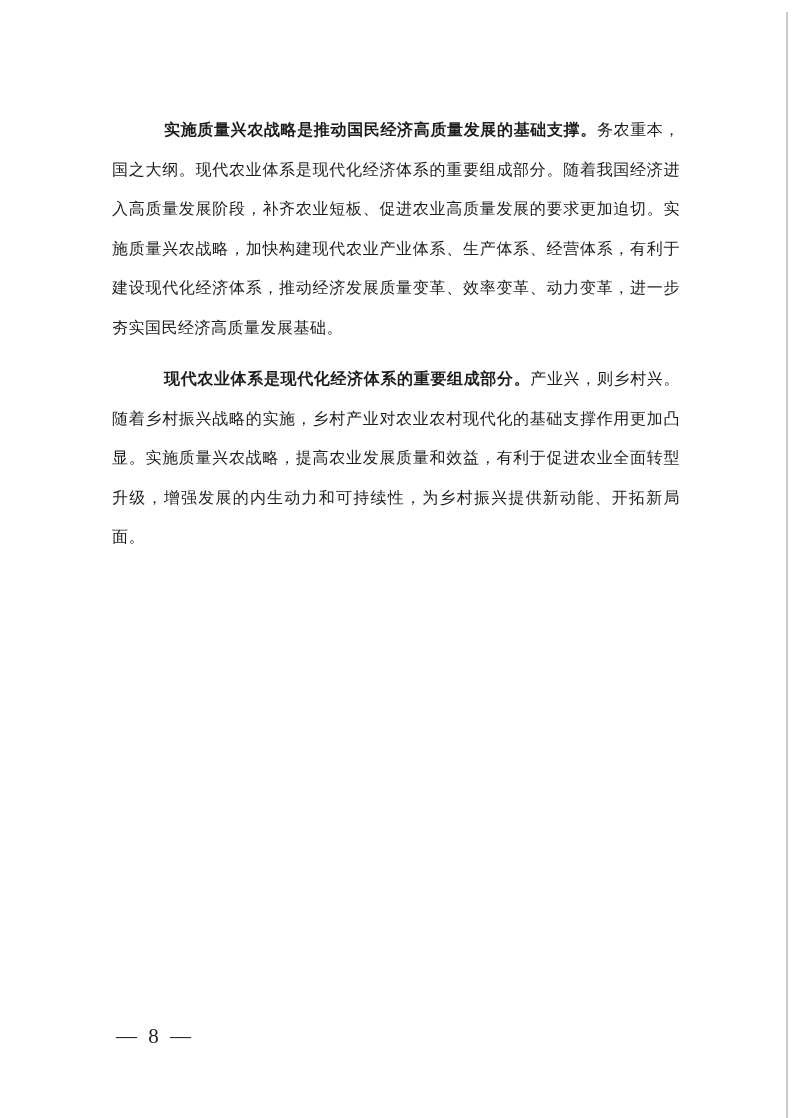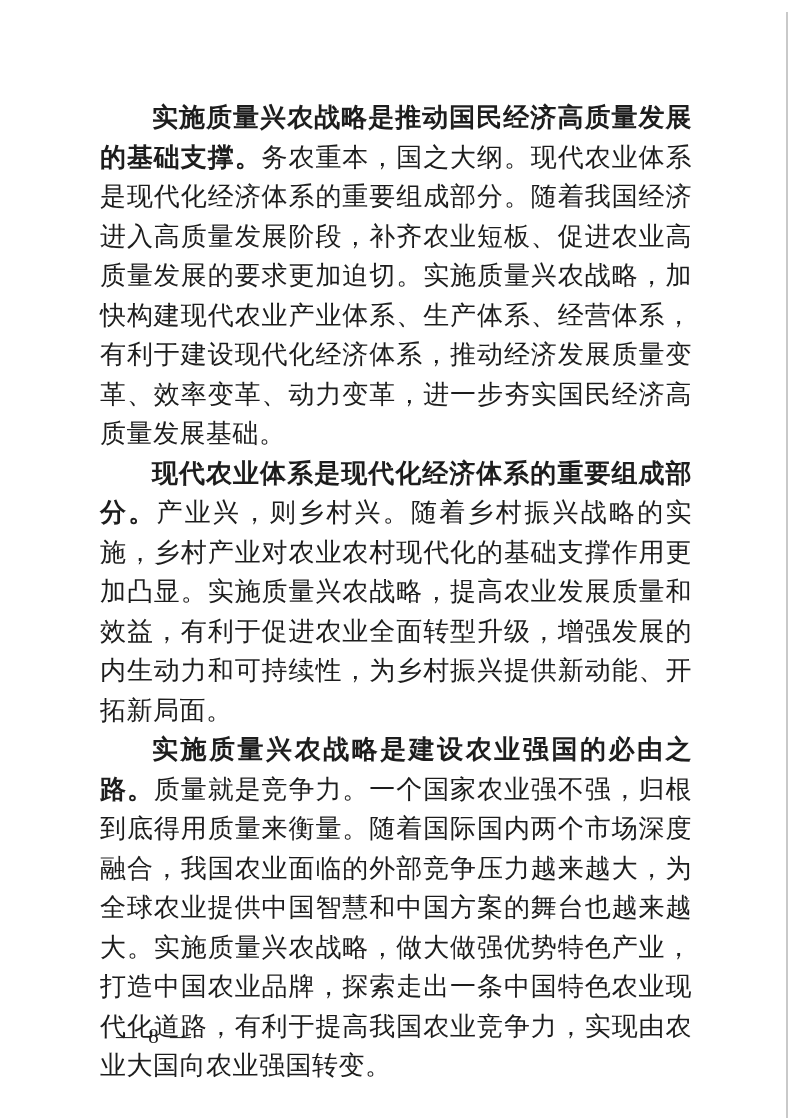--- a/index.html
+++ b/index.html
@@ -15,22 +15,22 @@
     font-family: "Liberation Serif", "DejaVu Serif", serif;
     color: #1d1d1d;
   }
   .text-block {
     position: absolute;
     left: 100px;
     top: 98px;
     width: 592px;
   }
   .para {
-    margin: 0;
-    font-size: 26px;
+    margin: 12px;
+    font-size: 16px;
     line-height: 39.5px;
     text-align: justify;
     text-indent: 52px;
     letter-spacing: 0.5px;
   }
   .para .lead {
     font-weight: 700;
   }
   .page-number {
     position: absolute;
@@ -49,18 +49,17 @@
     height: 1106px;
     background: #c9c9c9;
   }
 </style>
 </head>
 <body>
 
 <div class="text-block">
   <p class="para"><strong class="lead">实施质量兴农战略是推动国民经济高质量发展的基础支撑。</strong><span>务农重本，国之大纲。现代农业体系是现代化经济体系的重要组成部分。随着我国经济进入高质量发展阶段，补齐农业短板、促进农业高质量发展的要求更加迫切。实施质量兴农战略，加快构建现代农业产业体系、生产体系、经营体系，有利于建设现代化经济体系，推动经济发展质量变革、效率变革、动力变革，进一步夯实国民经济高质量发展基础。</span></p>
   <p class="para"><strong class="lead">现代农业体系是现代化经济体系的重要组成部分。</strong><span>产业兴，则乡村兴。随着乡村振兴战略的实施，乡村产业对农业农村现代化的基础支撑作用更加凸显。实施质量兴农战略，提高农业发展质量和效益，有利于促进农业全面转型升级，增强发展的内生动力和可持续性，为乡村振兴提供新动能、开拓新局面。</span></p>
-  <p class="para"><strong class="lead">实施质量兴农战略是建设农业强国的必由之路。</strong><span>质量就是竞争力。一个国家农业强不强，归根到底得用质量来衡量。随着国际国内两个市场深度融合，我国农业面临的外部竞争压力越来越大，为全球农业提供中国智慧和中国方案的舞台也越来越大。实施质量兴农战略，做大做强优势特色产业，打造中国农业品牌，探索走出一条中国特色农业现代化道路，有利于提高我国农业竞争力，实现由农业大国向农业强国转变。</span></p>
 </div>
 
 <div class="page-number">— 8 —</div>
 
 <div class="scan-line"></div>
 
 </body></html>

